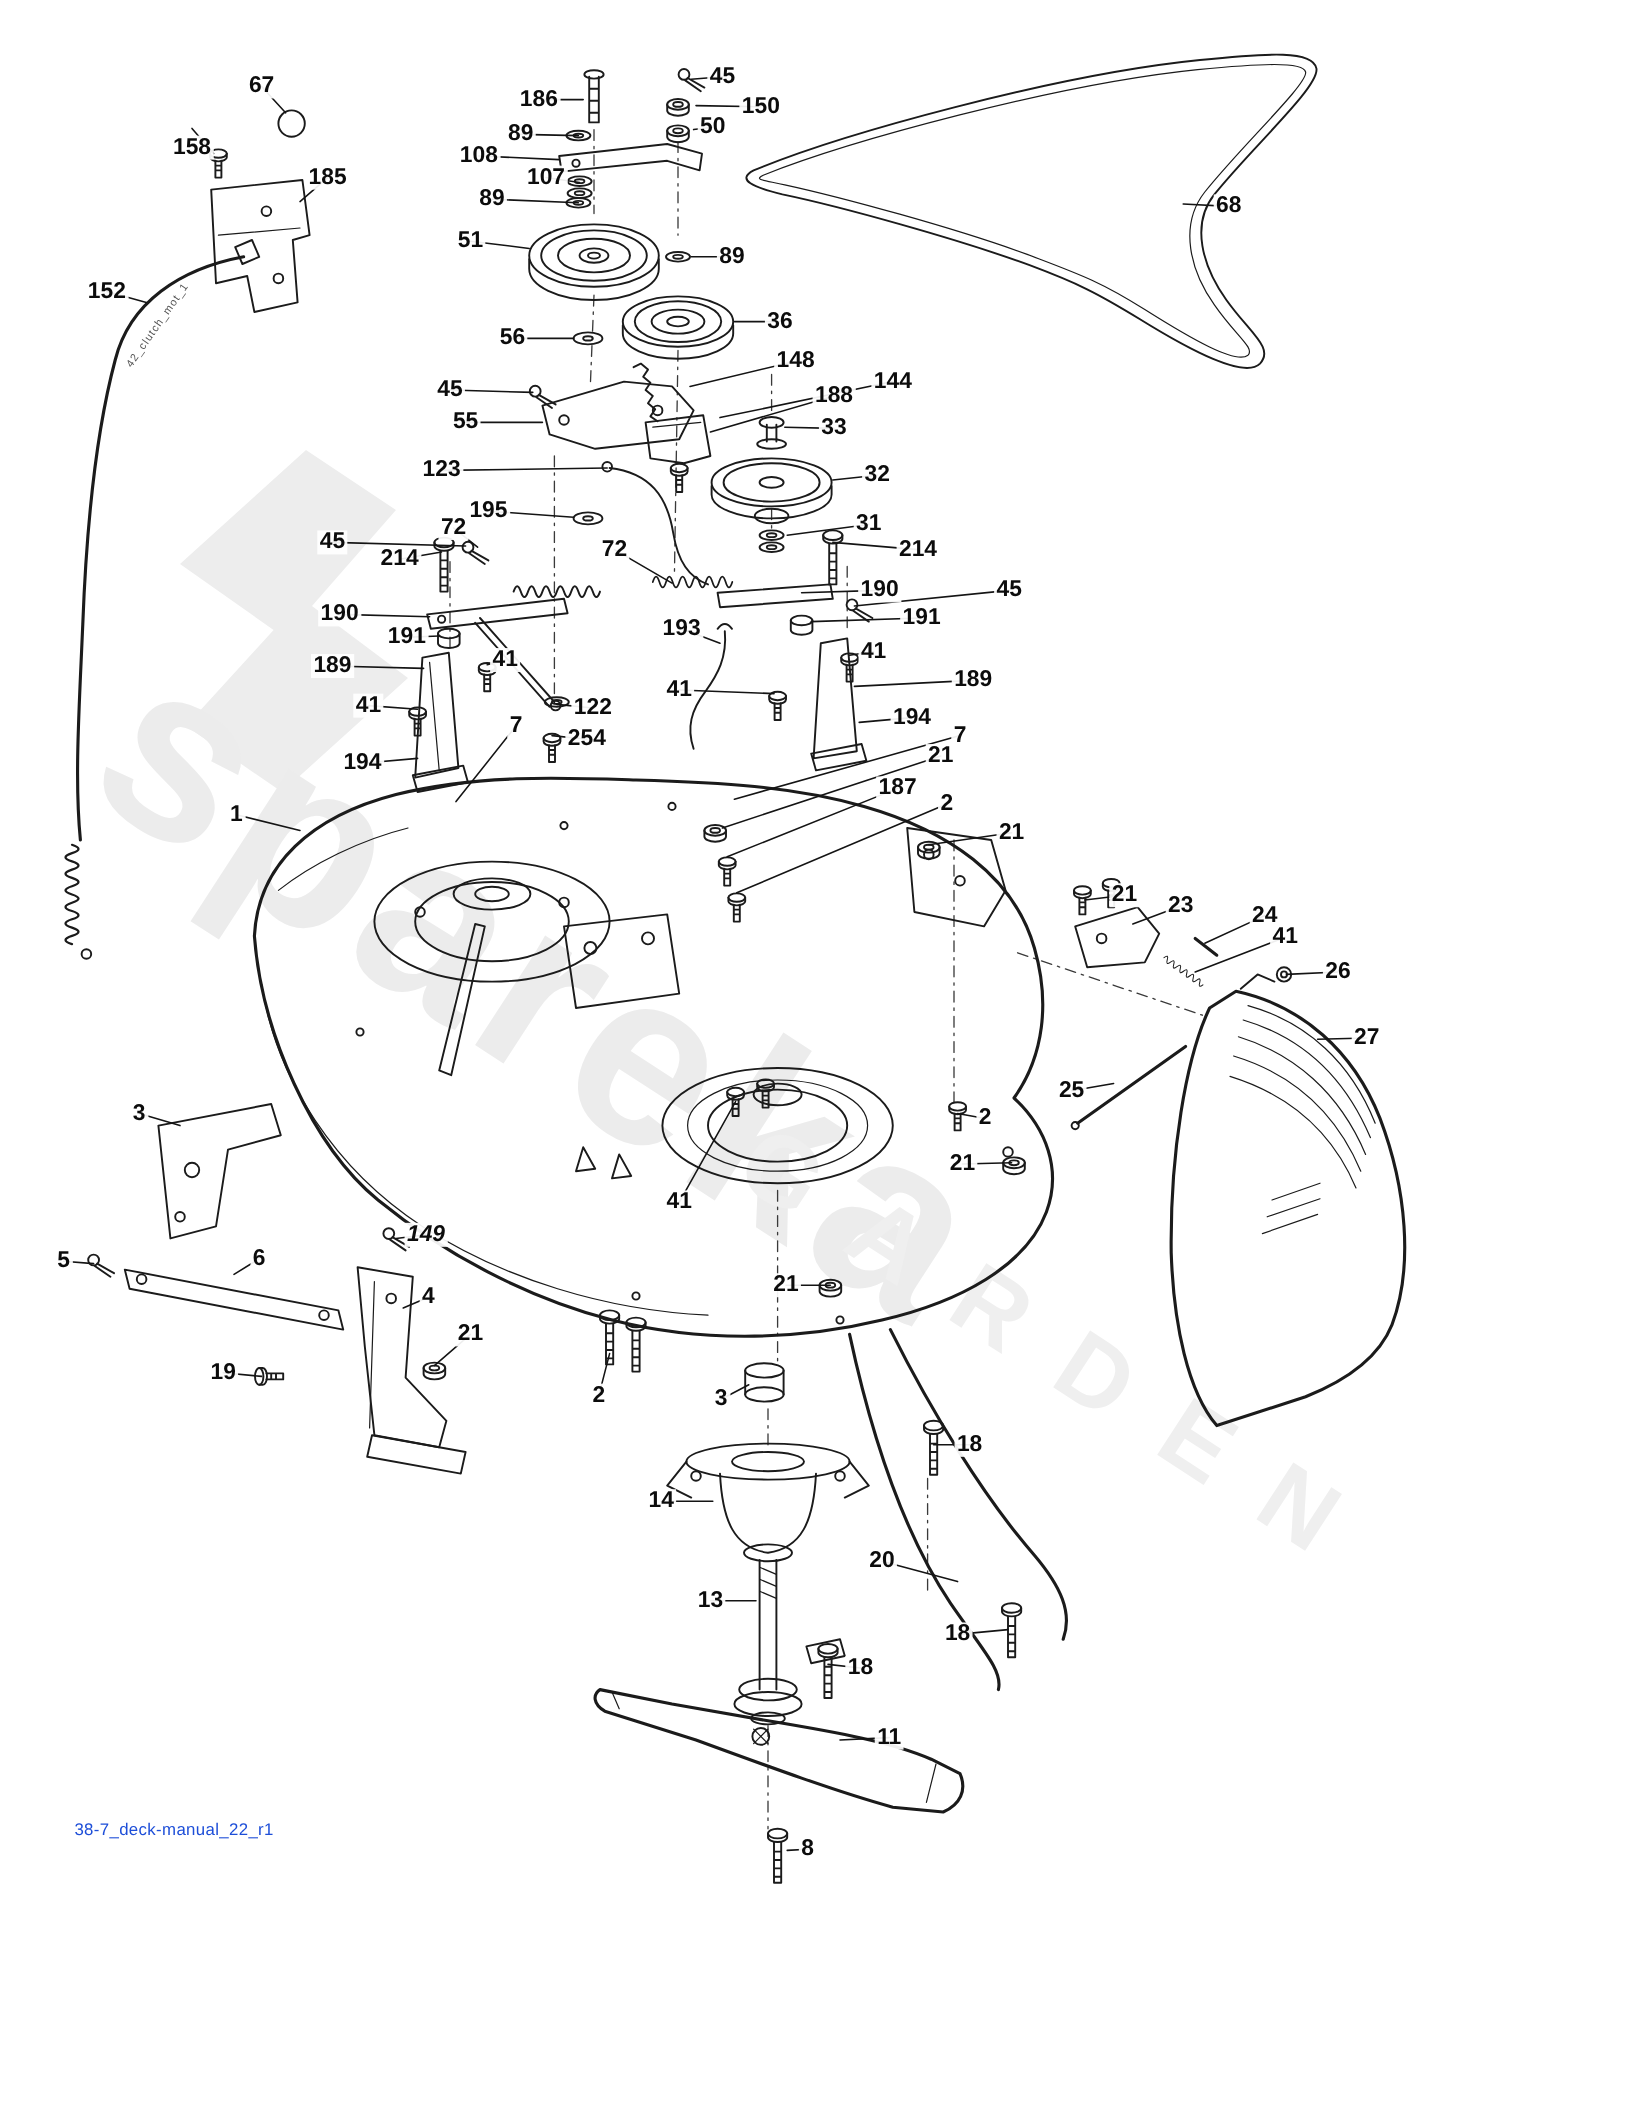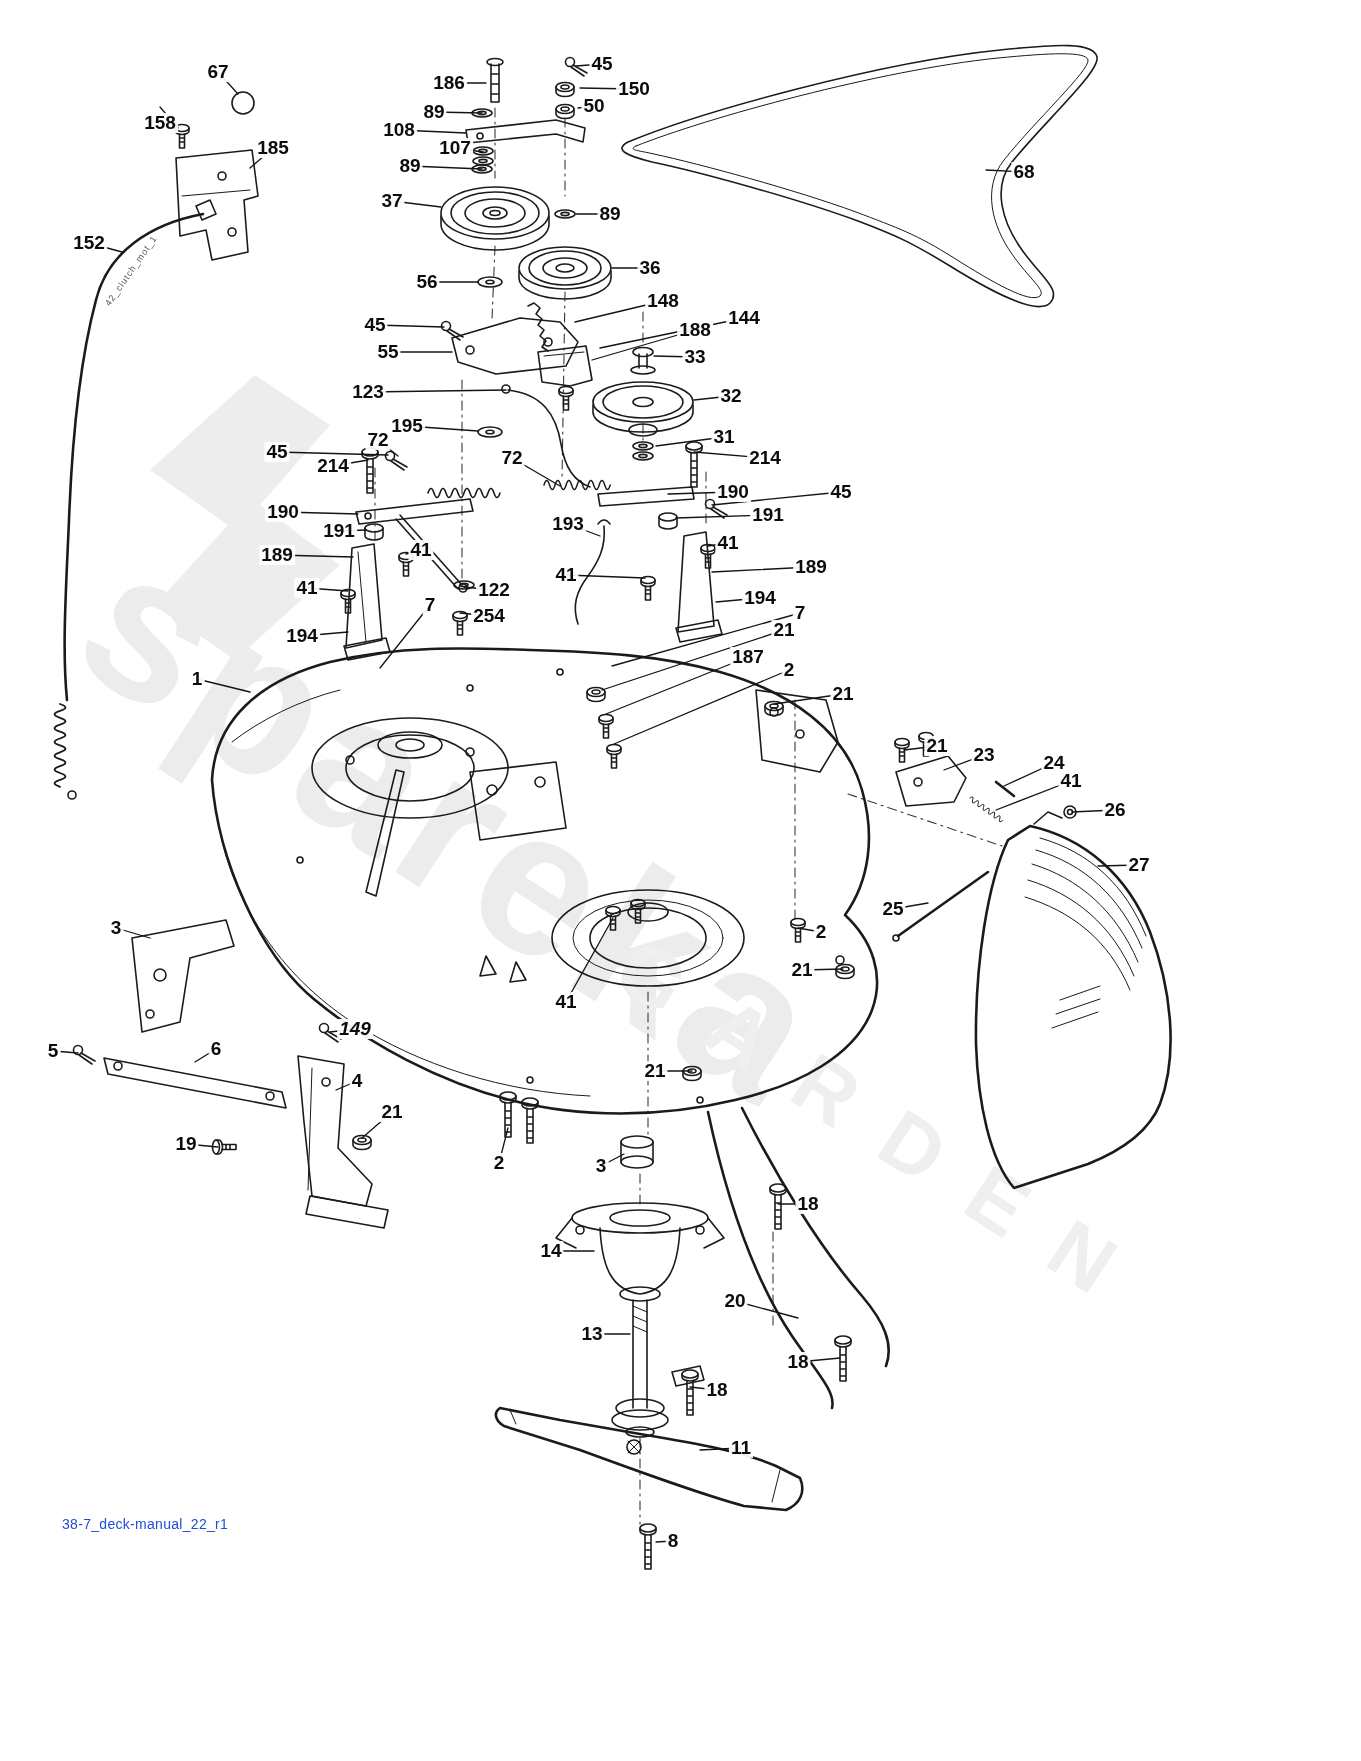--- a/index.html
+++ b/index.html
@@ -409,21 +409,21 @@
       <div class="callout" style="left: 273px; top: 148px;">185</div>
       <div class="callout" style="left: 89px; top: 243px;">152</div>
       <div class="callout" style="left: 449px; top: 83px;">186</div>
       <div class="callout" style="left: 602px; top: 64px;">45</div>
       <div class="callout" style="left: 634px; top: 89px;">150</div>
       <div class="callout" style="left: 434px; top: 112px;">89</div>
       <div class="callout" style="left: 594px; top: 106px;">50</div>
       <div class="callout" style="left: 399px; top: 130px;">108</div>
       <div class="callout" style="left: 455px; top: 148px;">107</div>
       <div class="callout" style="left: 410px; top: 166px;">89</div>
-      <div class="callout" style="left: 392px; top: 201px;">37</div>
+      <div class="callout" style="left: 392px; top: 201px;">51</div>
       <div class="callout" style="left: 610px; top: 214px;">89</div>
       <div class="callout" style="left: 1024px; top: 172px;">68</div>
       <div class="callout" style="left: 650px; top: 268px;">36</div>
       <div class="callout" style="left: 427px; top: 282px;">56</div>
       <div class="callout" style="left: 663px; top: 301px;">148</div>
       <div class="callout" style="left: 375px; top: 325px;">45</div>
       <div class="callout" style="left: 695px; top: 330px;">188</div>
       <div class="callout" style="left: 744px; top: 318px;">144</div>
       <div class="callout" style="left: 388px; top: 352px;">55</div>
       <div class="callout" style="left: 695px; top: 357px;">33</div>

